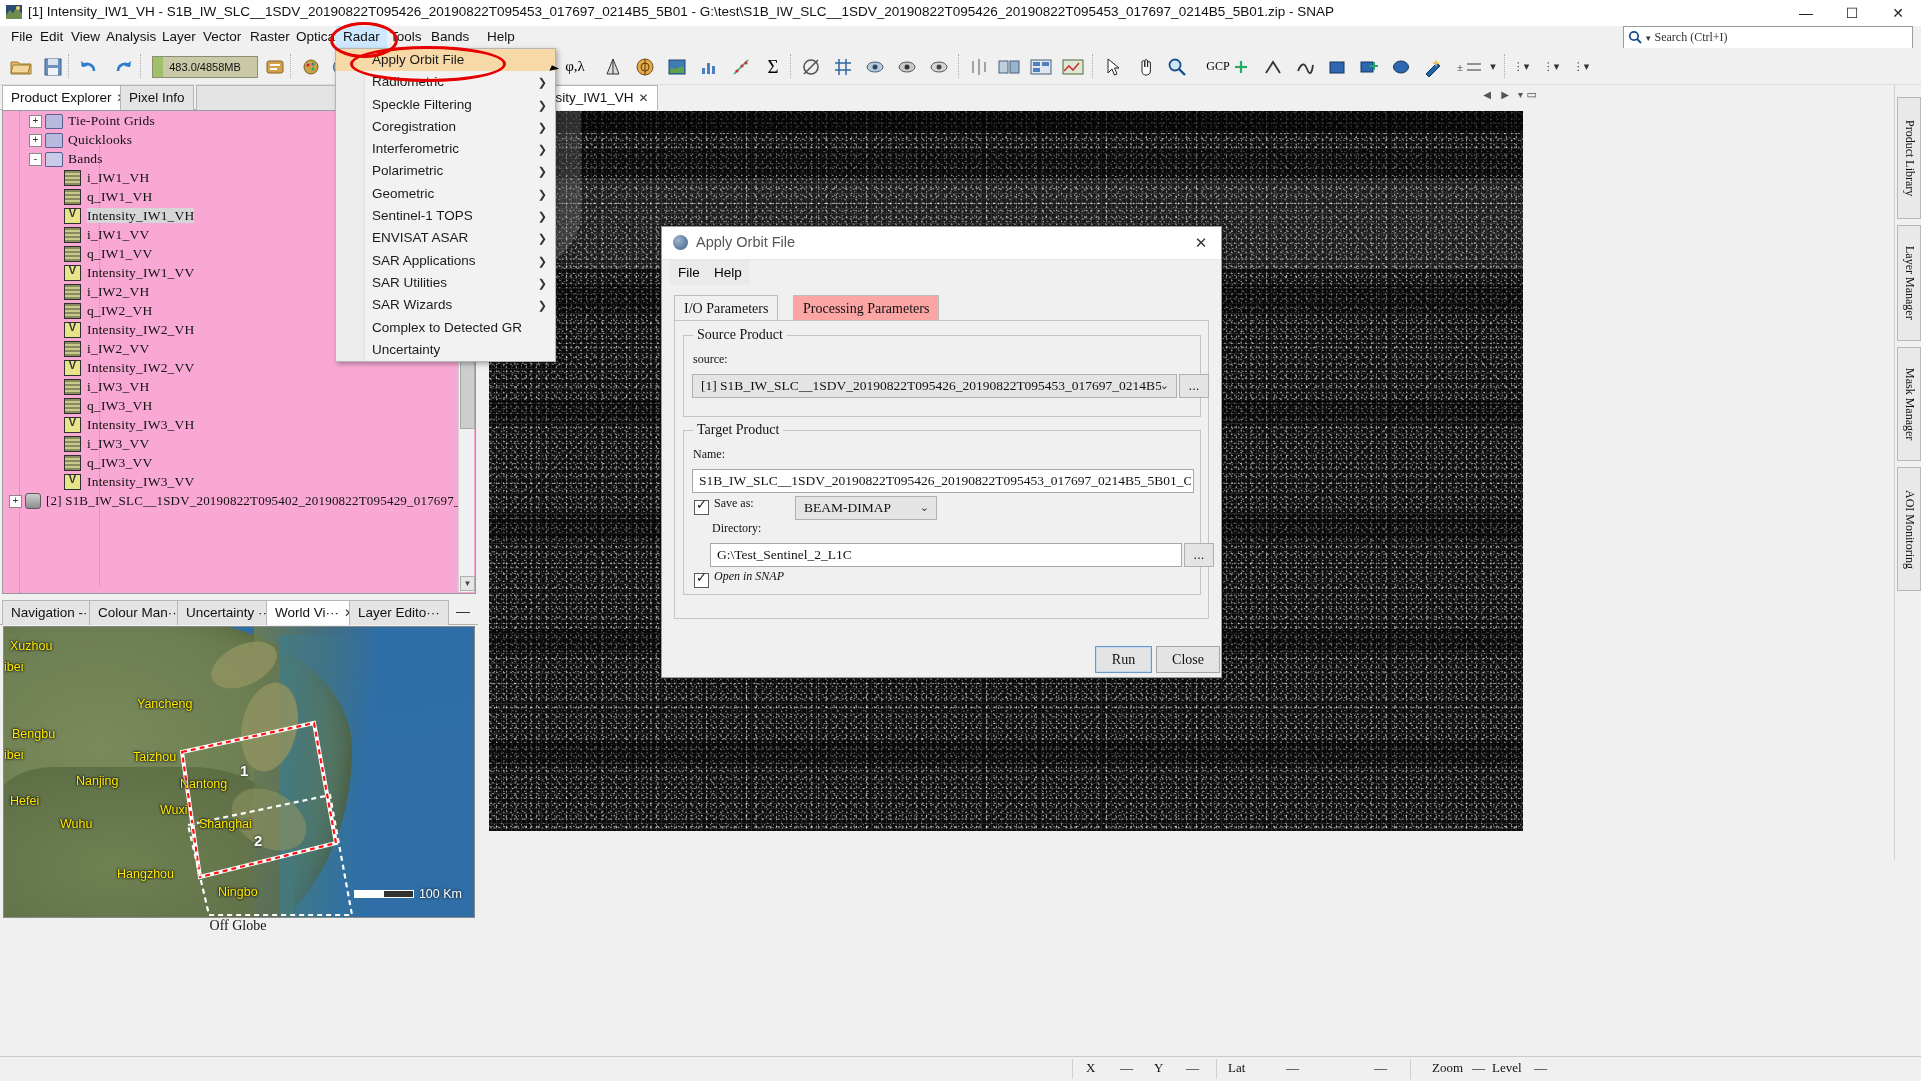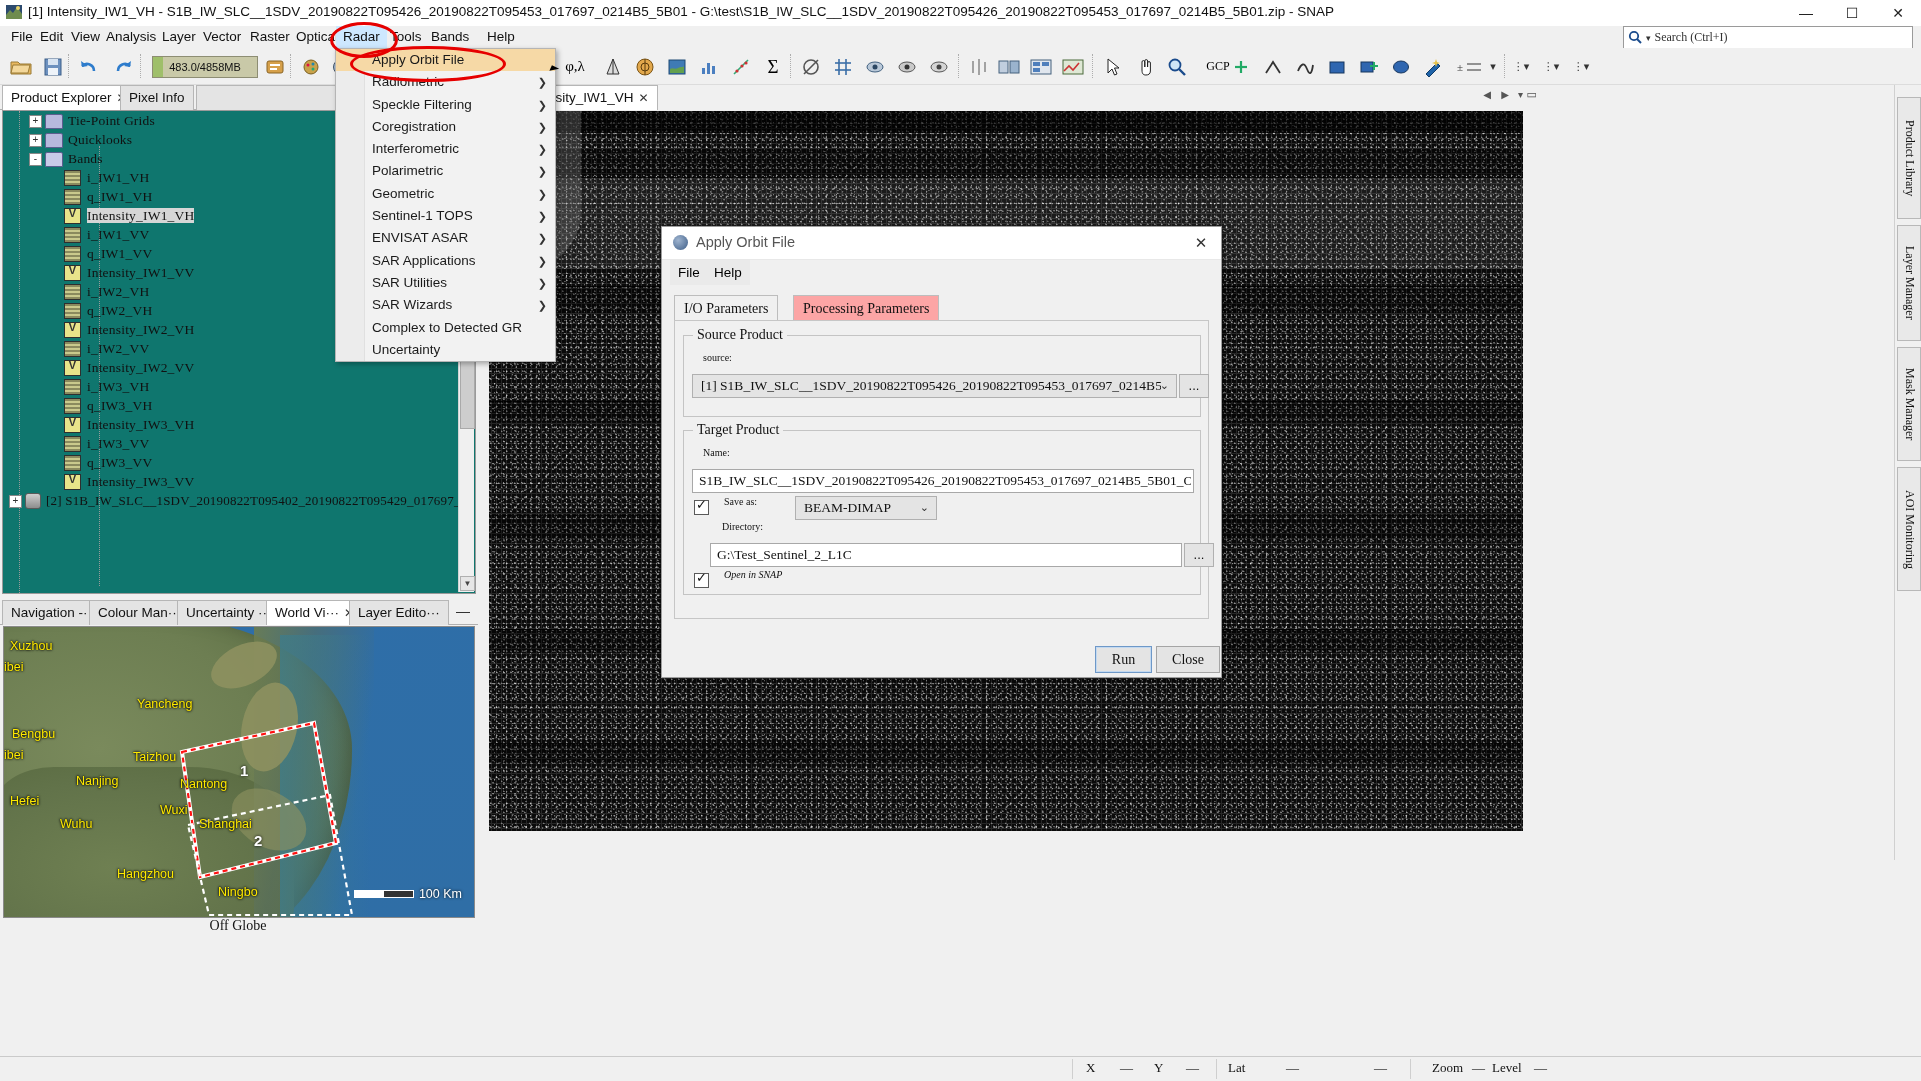--- a/index.html
+++ b/index.html
@@ -35,21 +35,21 @@
   .memgauge .fill{position:absolute;left:0;top:0;height:100%;background:#9fbf6a;}
   .memgauge .lbl{position:absolute;left:0;top:0;width:100%;height:100%;display:flex;align-items:center;justify-content:center;font-size:11px;color:#111;font-family:"Liberation Sans",sans-serif;}
 
   
   .leftpanel{position:absolute;left:0;top:85px;width:478px;height:775px;background:#f0f0f0;}
   .tabrow{position:relative;height:24px;background:#f0f0f0;border-bottom:1px solid #b0b0b0;}
   .tab{position:absolute;top:0;height:24px;line-height:23px;padding:0 8px;font-size:13.5px;background:#e4e4e4;border:1px solid #b6b6b6;border-bottom:none;color:#111;white-space:nowrap;}
   .tab.sel{background:#fff;font-weight:normal;}
   .tab .x{margin-left:5px;font-size:12px;color:#333;}
 
-  .tree{position:absolute;left:2px;top:25px;width:472px;height:482px;background:#0f766e;border:1px solid #9a9a9a;overflow:hidden;font-family:"Liberation Serif",serif;}
+  .tree{position:absolute;left:2px;top:25px;width:472px;height:482px;background:#f9a8d4;border:1px solid #9a9a9a;overflow:hidden;font-family:"Liberation Serif",serif;}
   .trow{position:relative;height:19px;white-space:nowrap;}
   .exp{display:inline-block;width:11px;height:11px;border:1px solid #888;background:#fff;font-size:10px;line-height:9px;text-align:center;color:#333;vertical-align:middle;margin-right:3px;font-family:"Liberation Sans",sans-serif;}
   .tlabel{font-size:13.5px;color:#111;vertical-align:middle;font-family:"Liberation Serif",serif;letter-spacing:.2px;}
   .tlabel.sel{background:#d6d6d6;}
   .ficon{display:inline-block;width:16px;height:13px;vertical-align:middle;margin-right:5px;background:#b7b9dd;border:1px solid #5c5e8f;border-radius:2px 2px 1px 1px;}
   .ficon.open{background:#c9cbe8;}
   .bicon{display:inline-block;width:15px;height:14px;vertical-align:middle;margin-right:6px;border:1px solid #2f2f2f;background:
      repeating-linear-gradient(0deg,#8a8a5e 0 2px,#c9c98c 2px 4px),
      repeating-linear-gradient(90deg,#8a8a5e 0 2px,#c9c98c 2px 4px);}
   .bicon.v{background:#e8e48a;position:relative;}
@@ -138,21 +138,21 @@
   .dlg-title .dclose{position:absolute;right:10px;top:6px;width:20px;height:20px;text-align:center;line-height:19px;font-size:15px;color:#333;}
   .dlg-menubar{position:relative;height:25px;background:#f0f0f0;}
   .dlg-menubar .dm{position:absolute;top:0;height:25px;line-height:25px;padding:0 8px;font-size:13.5px;}
   .dlg-menubar .dm.on{background:#eaeaea;}
   .dlg-tabs{position:absolute;left:12px;top:68px;width:535px;height:26px;}
   .dtab{position:absolute;top:0;height:26px;line-height:25px;padding:0 9px;font-family:"Liberation Serif",serif;font-size:14px;background:#fca5a5;border:1px solid #bdbdbd;border-bottom:none;color:#111;}
   .dtab.sel{background:#f0f0f0;border-bottom:1px solid #f0f0f0;}
   .dlg-body{position:absolute;left:12px;top:93px;width:533px;height:297px;background:#f0f0f0;border:1px solid #c6c6c6;}
   .group{position:absolute;border:1px solid #c4c4c4;background:#f0f0f0;}
   .group .gtitle{position:absolute;left:9px;top:-9px;background:#f0f0f0;padding:0 4px;font-family:"Liberation Serif",serif;font-size:14px;color:#111;}
-  .flabel{position:absolute;font-family:"Liberation Serif",serif;font-size:10px;color:#111;margin-left:10px;}
+  .flabel{position:absolute;font-family:"Liberation Serif",serif;font-size:12px;color:#111;}
   .combo{position:absolute;height:22px;background:#e4e4e4;border:1px solid #b0b0b0;display:flex;align-items:center;}
   .combo .ctxt{padding-left:8px;font-family:"Liberation Serif",serif;font-size:13.5px;color:#111;white-space:nowrap;overflow:hidden;}
   .combo .carrow{position:absolute;right:7px;top:4px;font-size:11px;color:#333;}
   .textfield{position:absolute;height:22px;background:#fff;border:1px solid #a8a8a8;display:flex;align-items:center;}
   .textfield .ftxt{padding-left:6px;font-family:"Liberation Serif",serif;font-size:13.5px;color:#111;white-space:nowrap;overflow:hidden;}
   .dots{position:absolute;height:22px;width:28px;background:#e4e4e4;border:1px solid #b0b0b0;text-align:center;line-height:21px;font-size:13px;color:#111;}
   .cbox{position:absolute;width:13px;height:13px;background:#fff;border:1px solid #5a5a5a;}
   .cbox:after{content:"\2713";position:absolute;left:0px;top:-4px;width:13px;text-align:center;font-size:13px;color:#111;}
   .dbtn{position:absolute;height:25px;background:#e4e4e4;border:1px solid #a5a5a5;font-family:"Liberation Serif",serif;font-size:14px;color:#111;display:flex;align-items:center;justify-content:center;}
   .dbtn.focus{border:1px solid #6e98c8;box-shadow:inset 0 0 0 1px #c3d9f0;}

